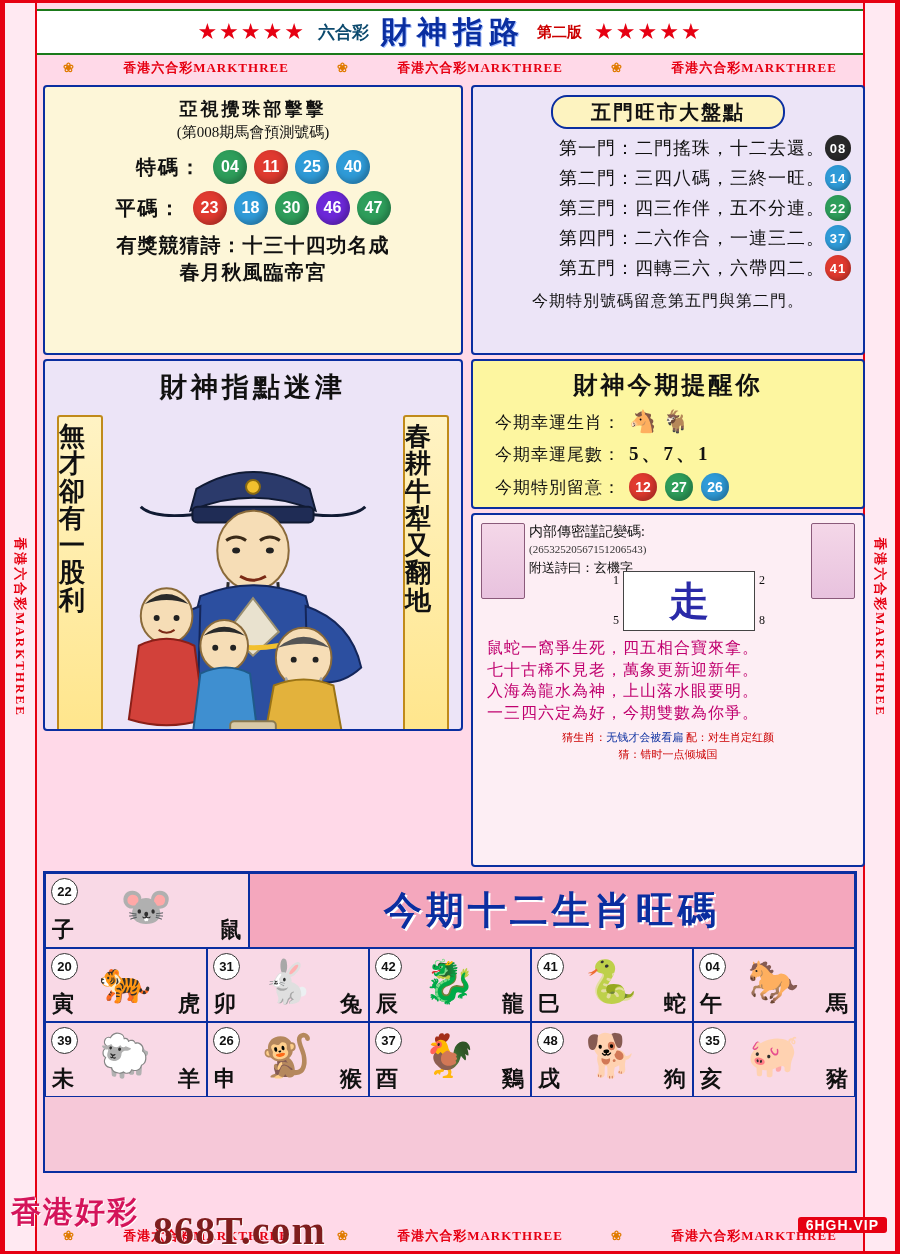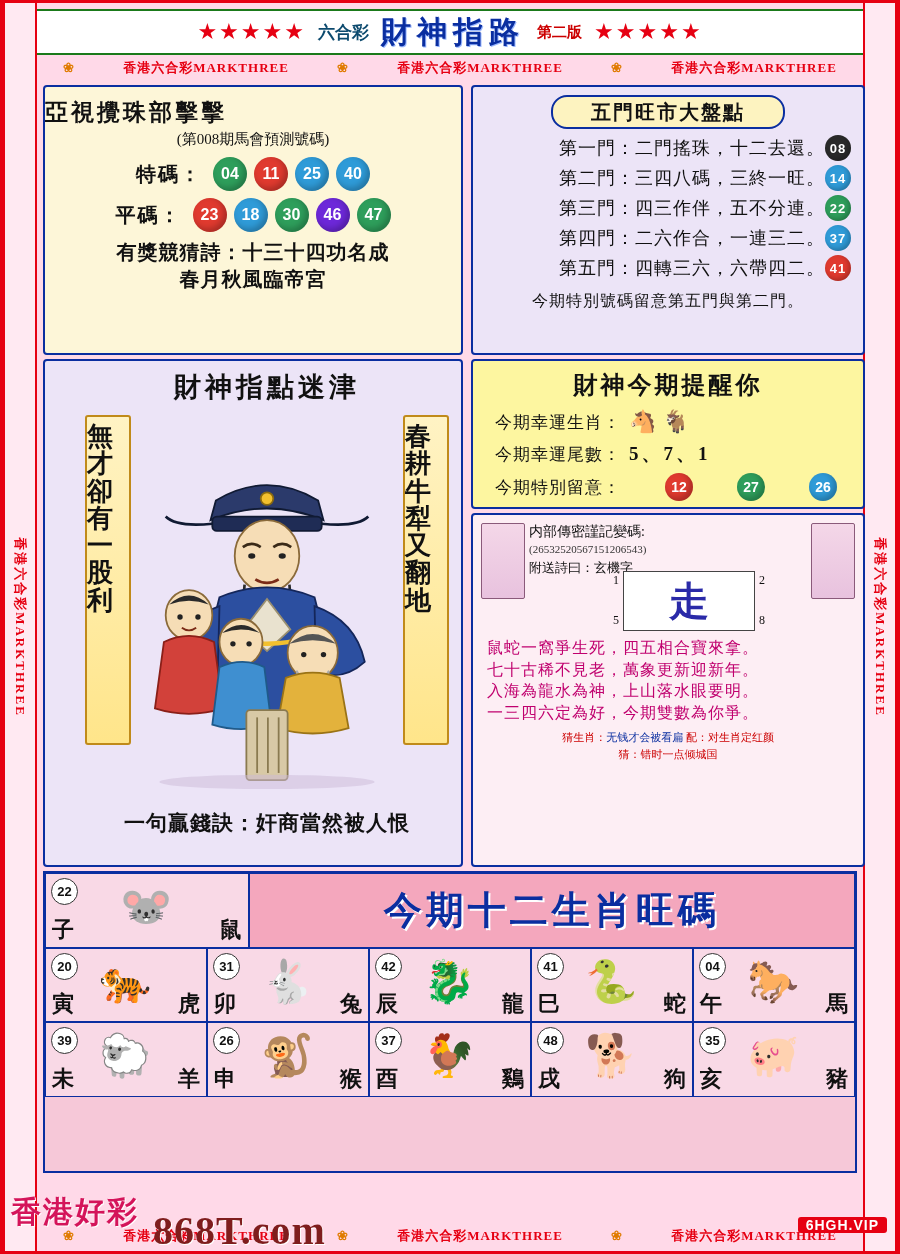--- a/index.html
+++ b/index.html
@@ -63,34 +63,34 @@
   .clover{color:#e07b00;font-size:13px;}
   
   .content{position:absolute;left:36px;right:36px;top:78px;bottom:78px;}
   .box{position:absolute;box-sizing:border-box;}
   
   #box-forecast{
     left:4px;top:4px;width:420px;height:270px;
     background:#fdf6d8;border:2px solid #0a2ea0;border-radius:4px;
   }
   #box-forecast h2{
-    margin:10px 0 2px;font-size:23px;font-weight:bold;color:#111;
+    margin:10px 0 2px;text-align:center;font-size:18px;font-weight:bold;color:#111;
     letter-spacing:3px;
   }
   #box-forecast .issue{text-align:center;font-size:15px;color:#111;margin-bottom:8px;}
   .num-row{display:flex;align-items:center;justify-content:center;gap:7px;margin:7px 0;}
   .num-row .lbl{font-size:20px;font-weight:bold;color:#111;margin-right:4px;letter-spacing:2px;}
   .ball{
     width:34px;height:34px;border-radius:50%;
     display:flex;align-items:center;justify-content:center;
     color:#fff;font-weight:bold;font-size:16px;
     font-family:"Liberation Sans", sans-serif;
     box-shadow:inset -3px -3px 6px rgba(0,0,0,.25);
   }
-  .ball.sm{width:28px;height:28px;font-size:14px;margin-left:36px;}
+  .ball.sm{width:28px;height:28px;font-size:14px;}
   .poem{text-align:center;margin-top:6px;}
   .poem .l1{font-size:20px;font-weight:bold;color:#111;letter-spacing:1px;}
   .poem .l2{font-size:20px;font-weight:bold;color:#111;letter-spacing:1px;}
   
   #box-fivegates{
     left:432px;top:4px;width:394px;height:270px;
     background:#ece4f7;border:2px solid #0a2ea0;border-radius:4px;
   }
   #box-fivegates .cap{
     margin:8px auto 6px;width:230px;height:30px;
@@ -109,24 +109,23 @@
     display:flex;align-items:center;justify-content:center;
     color:#fff;font-size:13px;font-weight:bold;
     font-family:"Liberation Sans", sans-serif;
     box-shadow:inset -2px -2px 5px rgba(0,0,0,.25);
   }
   #box-fivegates .foot{
     text-align:center;font-size:16px;color:#111;margin-top:10px;letter-spacing:1px;
   }
   
   #box-god{
-    left:4px;top:278px;width:420px;height:508px;
+    left:4px;top:278px;width:420px;height:372px;
     background:#ece4f7;border:2px solid #0a2ea0;border-radius:4px;
     overflow:hidden;
-    padding-left:28px;
   }
   #box-god h2{
     margin:8px 0 4px;text-align:center;font-size:27px;font-weight:bold;color:#111;letter-spacing:4px;
   }
   .godwrap{position:relative;height:398px;}
   .couplet{
     position:absolute;top:6px;width:46px;height:330px;
     background:linear-gradient(#fff3c4,#ffe58a);
     border:2px solid #c08a1a;border-radius:3px;
     display:flex;flex-direction:column;align-items:center;justify-content:flex-start;

